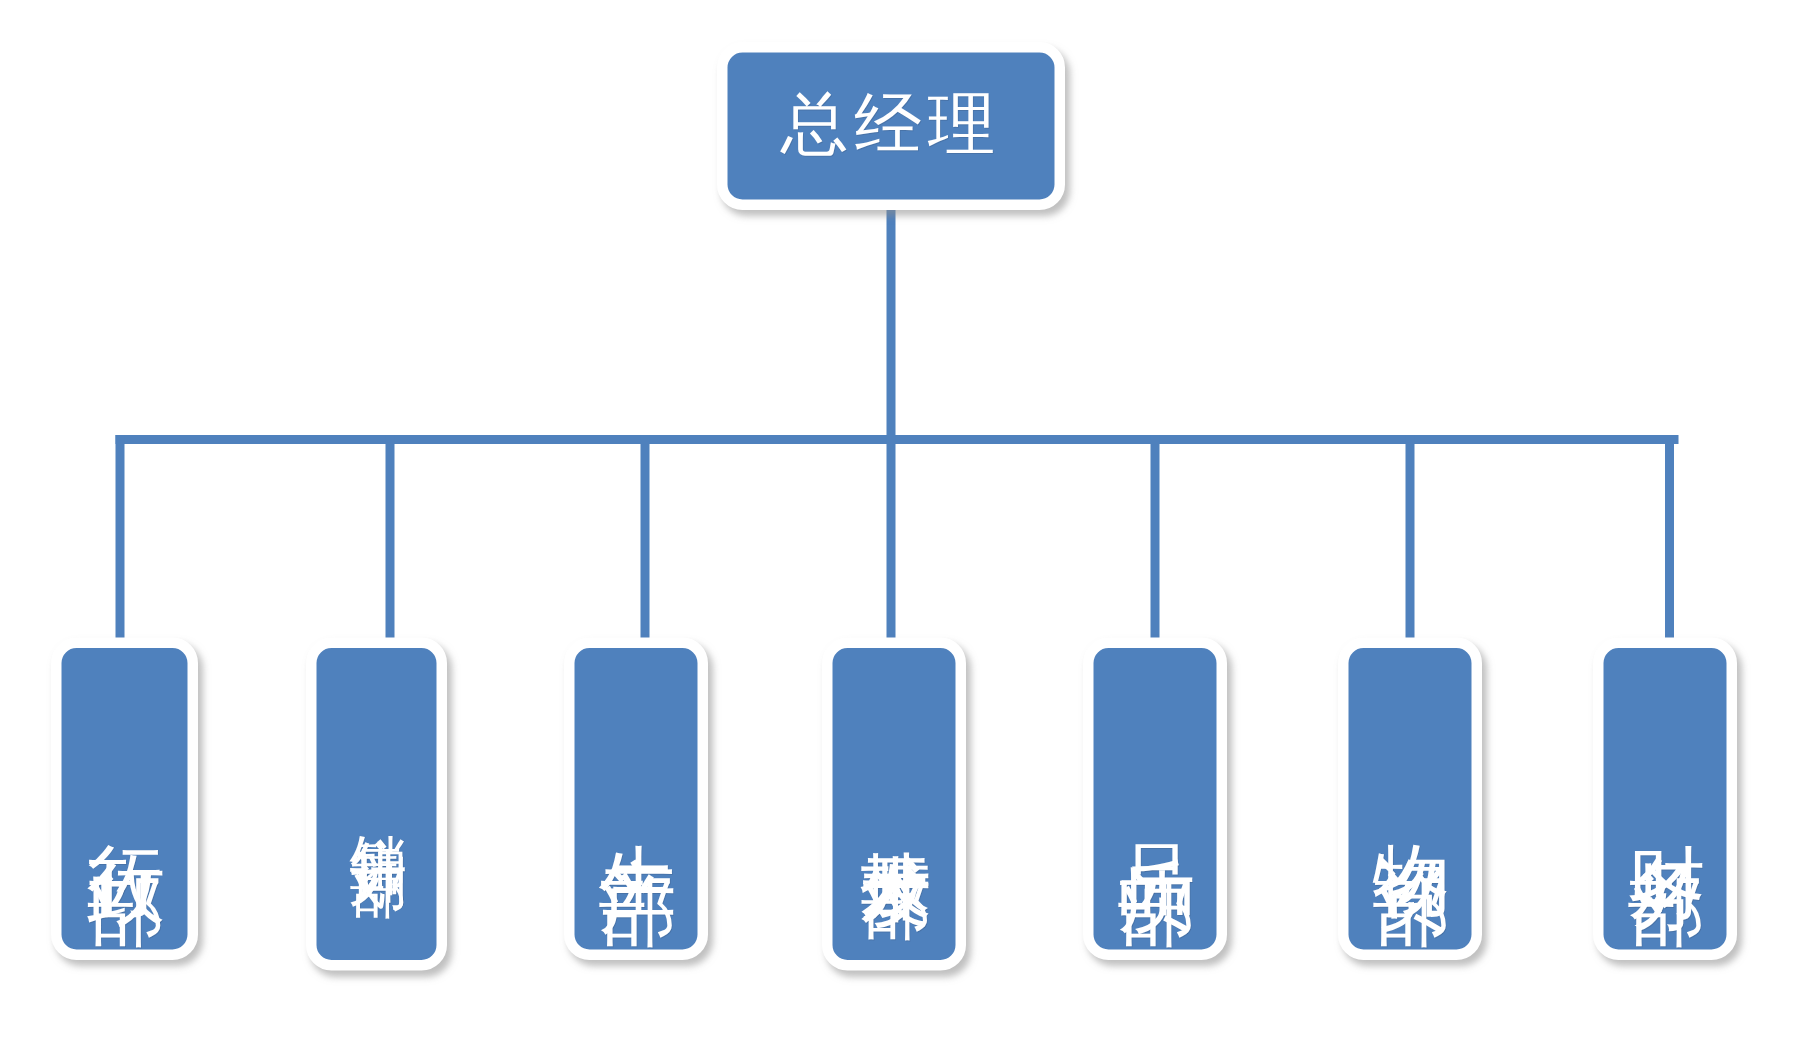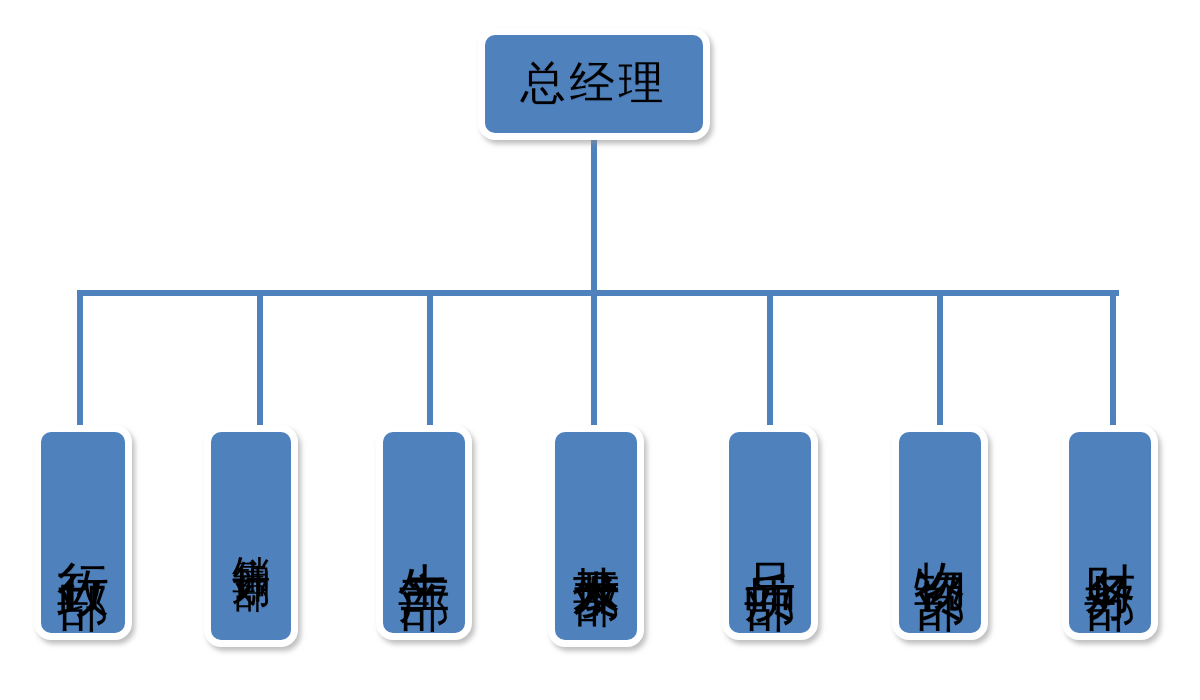--- a/index.html
+++ b/index.html
@@ -31,21 +31,21 @@
   .node {
     position: absolute;
     box-sizing: border-box;
     background: #4f81bd;
     border: 7px solid #ffffff;
     border-radius: 17px;
     box-shadow: 3px 4px 5px rgba(140,140,140,0.55);
     display: flex;
     align-items: center;
     justify-content: center;
-    color: #000000;
+    color: #ffffff;
     text-align: center;
     line-height: 1.06;
   }
   .node-label {
     display: block;
     width: 100%;
     text-shadow: 0.5px 0.5px 0 rgba(60,90,130,0.35);
   }
 
   

